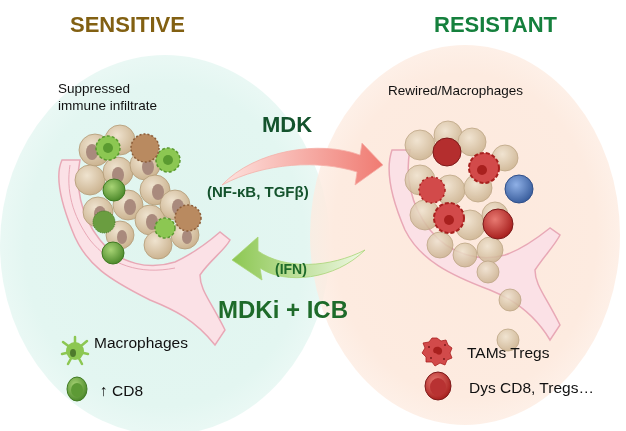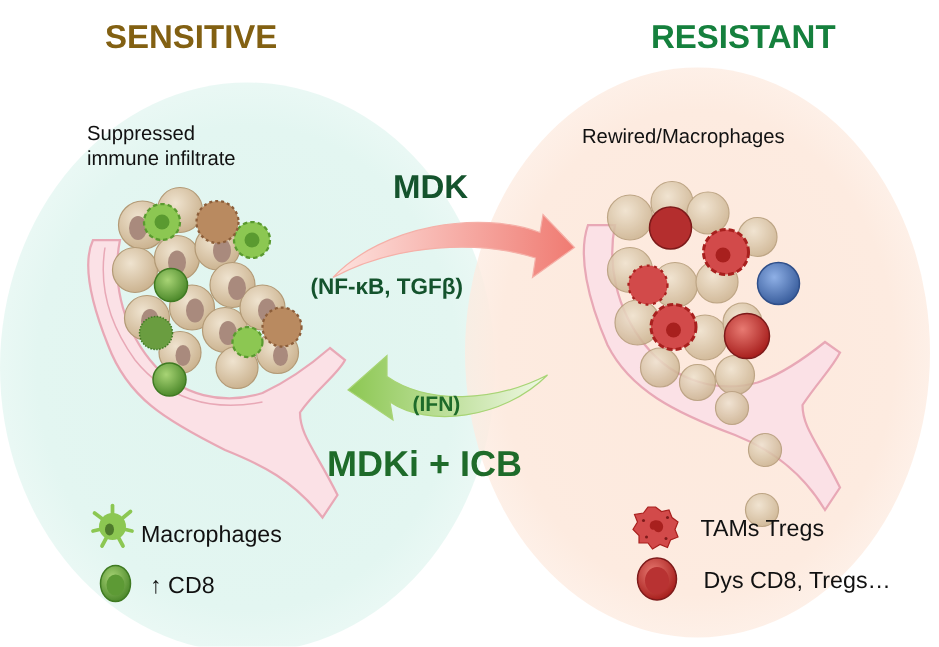--- a/index.html
+++ b/index.html
@@ -167,21 +167,21 @@
     <line x1="15" y1="15" x2="27" y2="5"></line>
     <line x1="15" y1="15" x2="2" y2="18"></line>
     <line x1="15" y1="15" x2="28" y2="18"></line>
     <line x1="15" y1="15" x2="8" y2="28"></line>
     <line x1="15" y1="15" x2="22" y2="28"></line>
     <line x1="15" y1="15" x2="15" y2="1"></line>
   </g>
   <circle cx="15" cy="15" r="9" fill="#8cc752"></circle>
   <ellipse cx="13" cy="17" rx="3" ry="4" fill="#4e7a2c"></ellipse>
 </svg>
-<div class="abs legend-text" style="left:94px;top:347px">
+<div class="abs legend-text" style="left:94px;top:333px">
   <div>Macrophages</div>
 </div>
 <svg style="left:66px;top:376px" width="22" height="26">
   <ellipse cx="11" cy="13" rx="10" ry="12" fill="url(#gGreen)" stroke="#3f7a22" stroke-width="1"></ellipse>
   <ellipse cx="11" cy="14" rx="6" ry="7" fill="#5d9a35"></ellipse>
 </svg>
 <div class="abs legend-text" style="left:100px;top:381px">↑ CD8</div>
 
 <svg style="left:421px;top:336px" width="32" height="30">
   <path d="M16,2 L20,5 L25,4 L27,9 L31,12 L29,17 L31,22 L26,24 L24,29 L19,27 L14,30 L11,26 L5,26 L5,21 L1,17 L4,12 L2,7 L8,6 L11,2 Z" fill="#d24a4a" stroke="#a8201e" stroke-width="0.8"></path>

